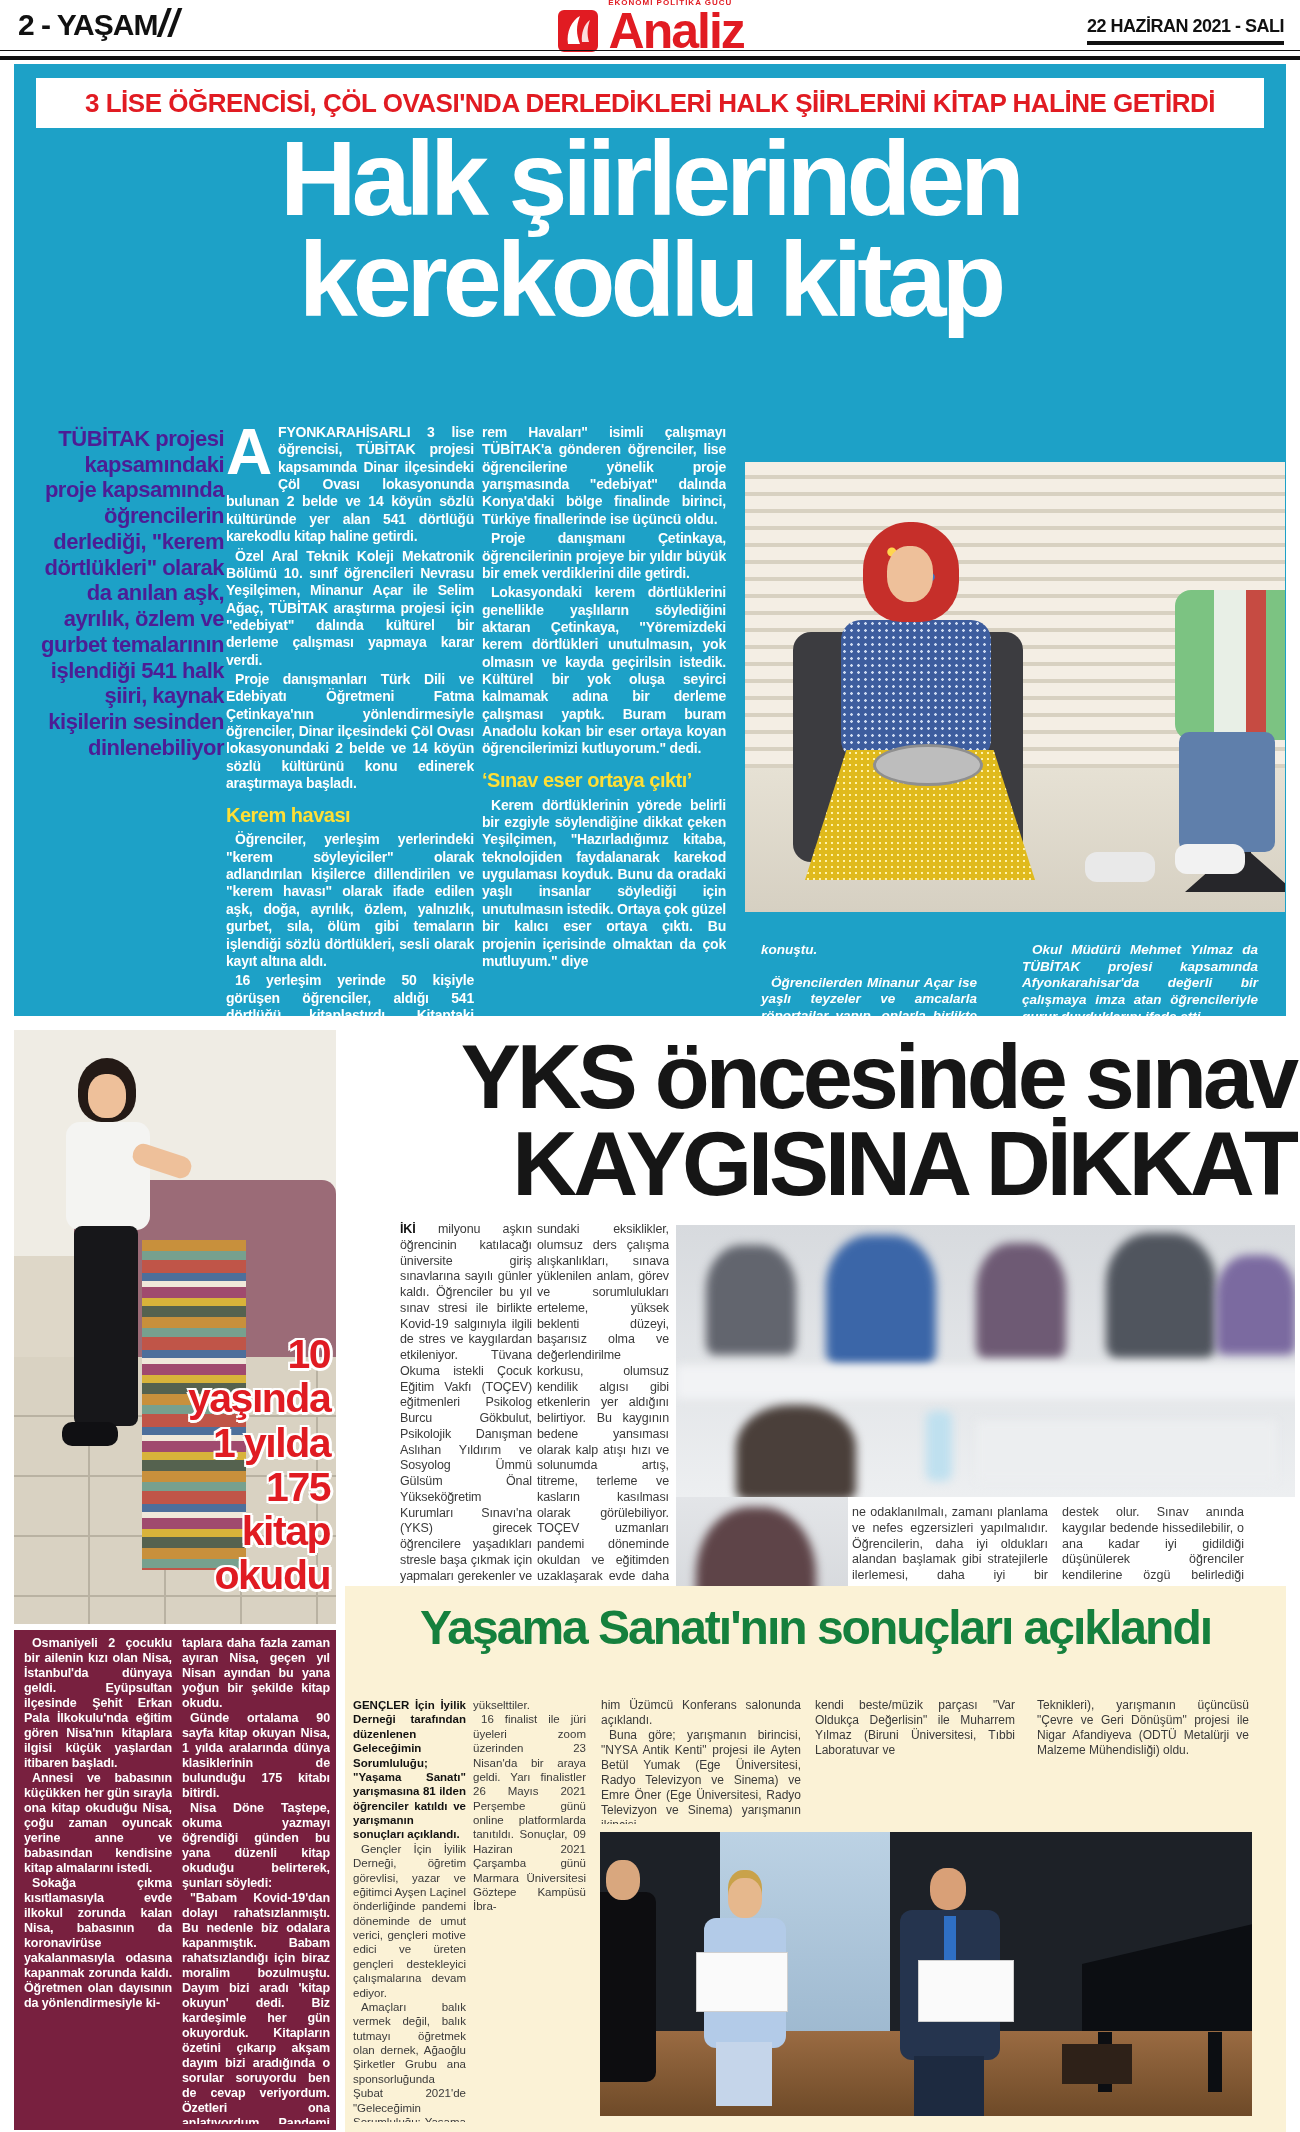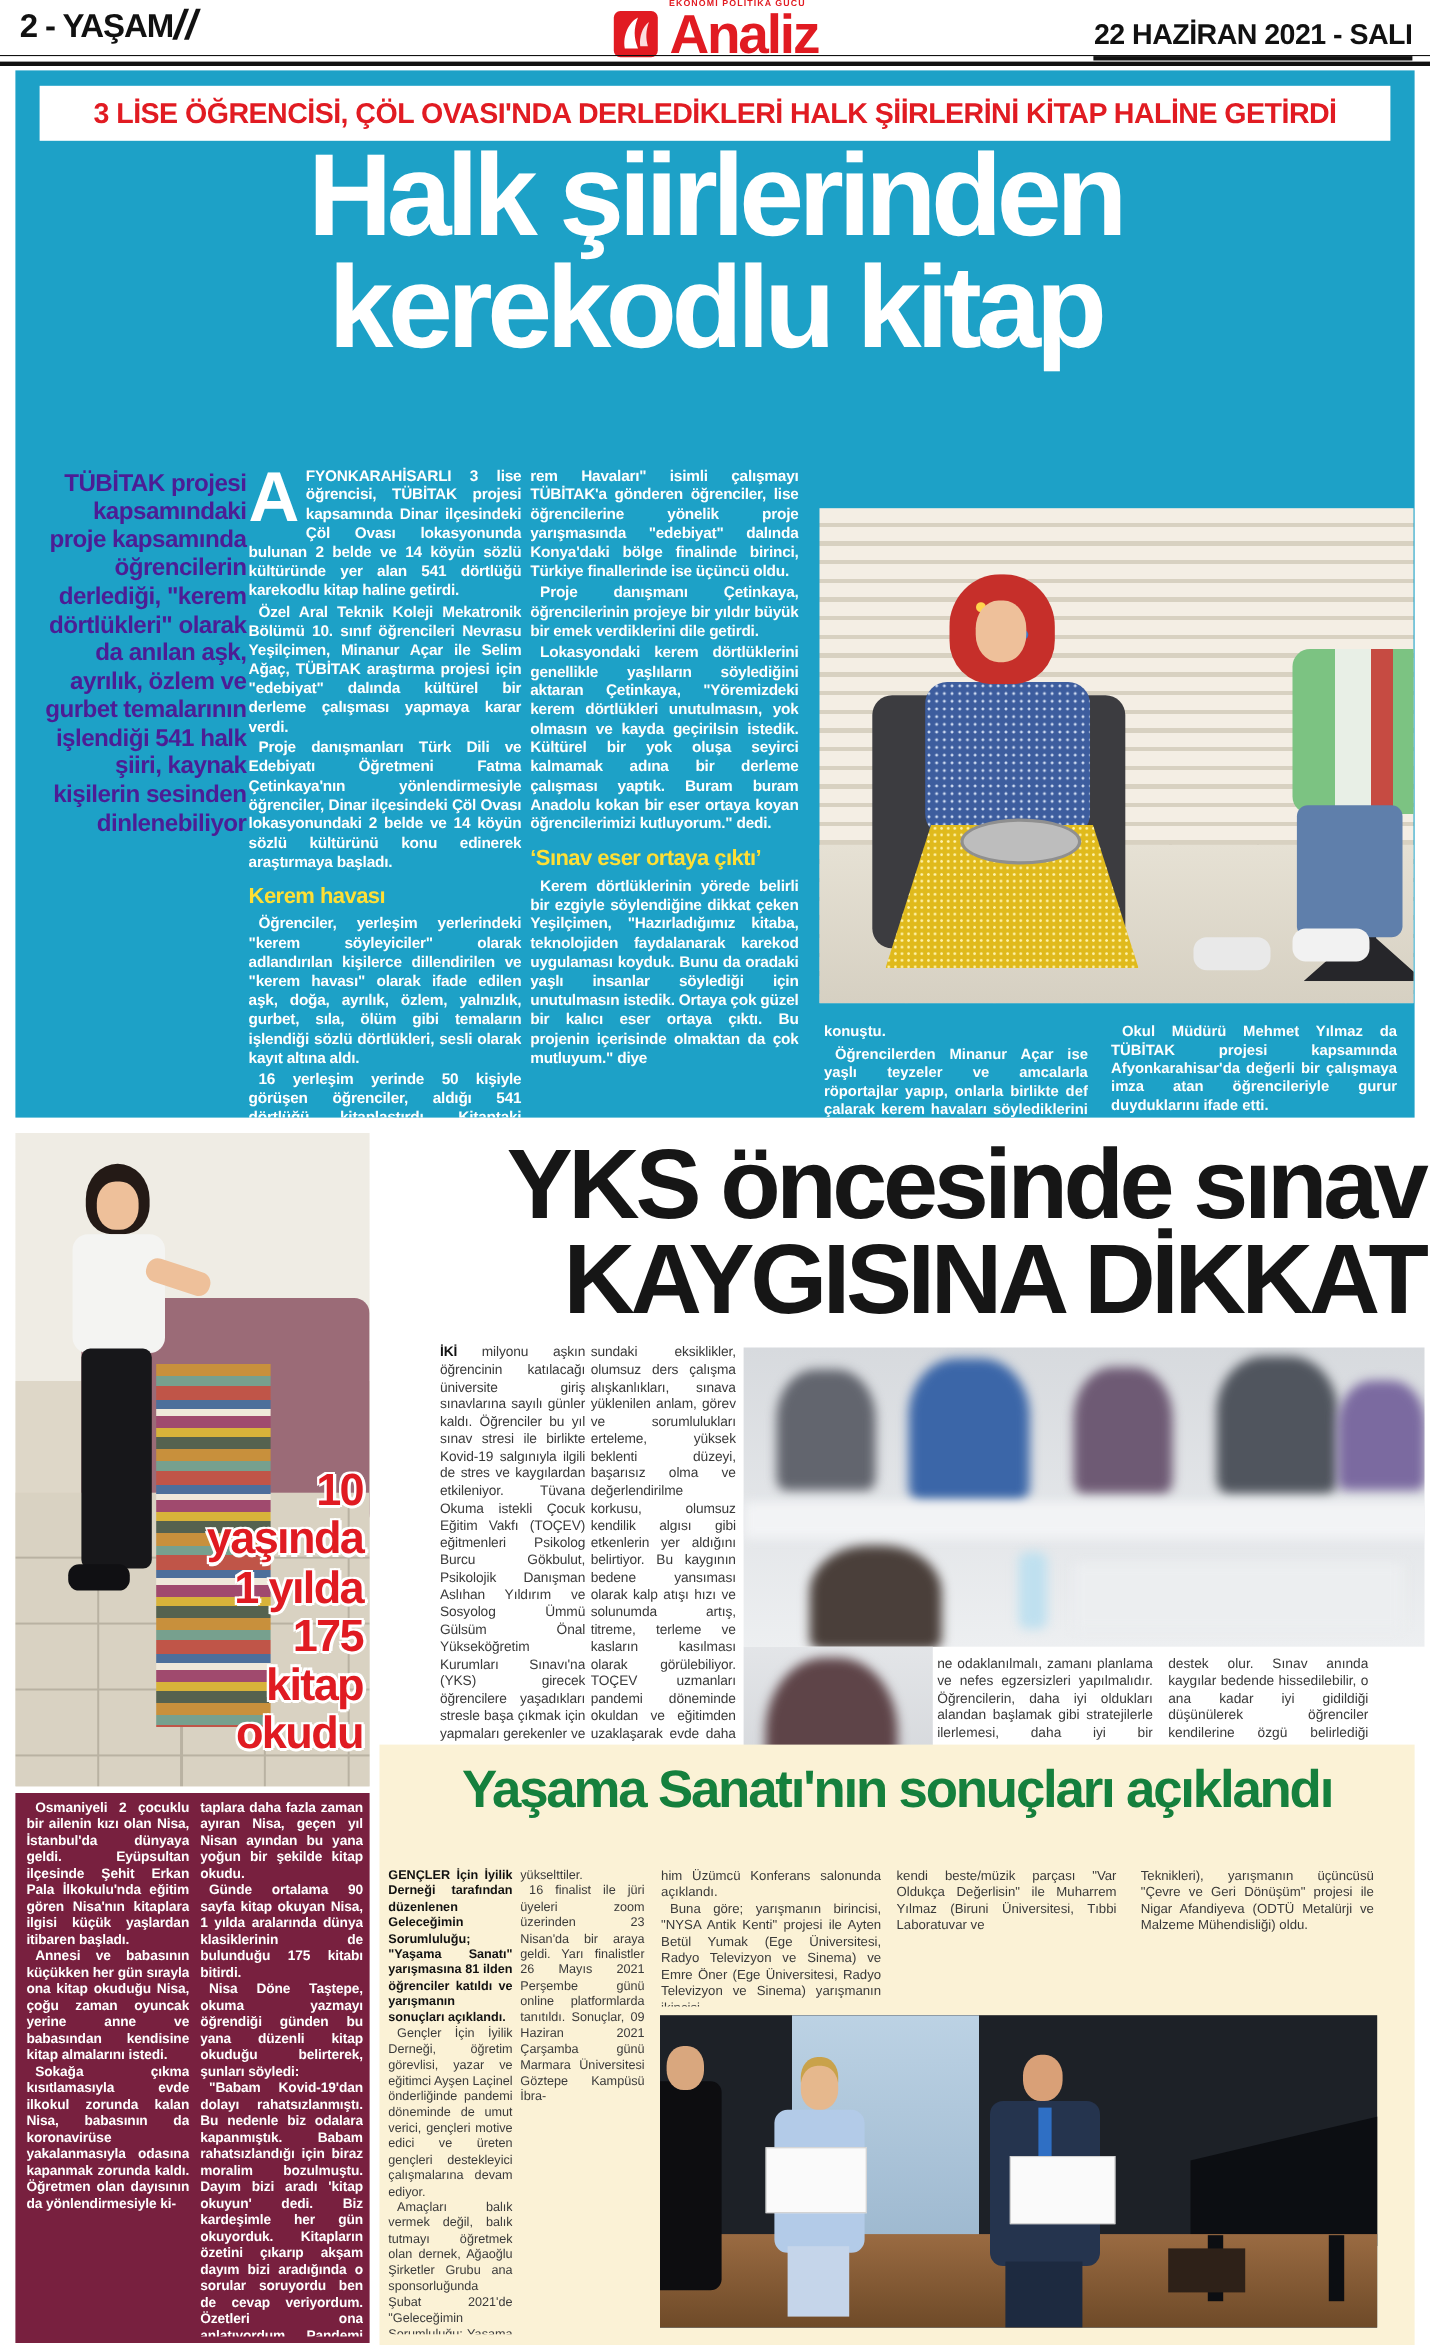--- a/index.html
+++ b/index.html
@@ -11,40 +11,40 @@
   .header{position:absolute;left:0;top:0;width:1300px;height:60px;background:#fff;
           border-bottom:4px solid #111;}
   .header:after{content:"";position:absolute;left:0;bottom:5px;width:100%;height:1px;background:#111;}
   .section-label{position:absolute;left:18px;top:8px;font-size:30px;font-weight:800;color:#111;letter-spacing:-1px;}
   .section-slashes{position:absolute;left:158px;top:2px;font-size:38px;font-weight:800;font-style:italic;color:#111;}
   .masthead{position:absolute;left:0;top:2px;width:1300px;text-align:center;}
   .masthead-inner{display:inline-block;position:relative;}
   .logo-icon{display:inline-block;vertical-align:middle;width:44px;height:46px;margin-right:4px;}
   .masthead-word{display:inline-block;vertical-align:middle;font-size:50px;font-weight:800;color:#e11b22;letter-spacing:-2px;}
   .masthead-tagline{position:absolute;left:52px;top:-4px;font-size:8px;font-weight:700;color:#e11b22;letter-spacing:1px;white-space:nowrap;}
-  .dateline{position:absolute;right:16px;top:16px;font-size:26px;font-weight:800;color:#111;
+  .dateline{position:absolute;right:16px;top:16px;font-size:18px;font-weight:800;color:#111;
             border-bottom:4px solid #111;padding-bottom:4px;letter-spacing:-0.5px;}
 
   
   .story1{position:absolute;left:14px;top:64px;width:1272px;height:952px;background:#1da1c7;}
   .kicker{position:absolute;left:22px;top:14px;width:1228px;height:50px;background:#fff;
           display:flex;align-items:center;justify-content:center;}
   .kicker span{color:#e11b22;font-size:26px;font-weight:800;letter-spacing:-0.5px;white-space:nowrap;}
   .s1-headline{position:absolute;left:0;top:64px;width:1272px;text-align:center;color:#fff;
                font-size:106px;font-weight:800;line-height:0.95;letter-spacing:-5px;}
   .s1-intro{position:absolute;left:26px;top:362px;width:184px;color:#4c1d95;font-size:22px;font-weight:800;
             line-height:1.17;text-align:right;letter-spacing:-0.5px;white-space:pre-line;}
   .s1col{position:absolute;top:360px;color:#fff;font-size:14px;line-height:1.24;font-weight:600;
          text-align:justify;letter-spacing:-0.2px;overflow:hidden;height:592px;}
   .s1col p{margin:0 0 2px 0;text-indent:9px;}
   .s1col p.noindent{text-indent:0;}
   .s1col .dropcap{float:left;font-size:64px;line-height:0.82;font-weight:800;margin:2px 6px 0 0;text-indent:0;}
   .subhead{color:#ffdf35;font-size:20px;font-weight:800;margin:10px 0 4px 0 !important;text-indent:0 !important;letter-spacing:-0.5px;}
   .s1-caption{position:absolute;top:862px;color:#fff;font-size:13.5px;font-weight:700;line-height:1.24;text-align:justify;}
-  .s1-caption p{margin:4px;text-indent:10px;}
+  .s1-caption p{margin:16px;text-indent:10px;font-style:italic;}
   .s1-caption p.noindent{text-indent:0;}
 
   
   .photo1{position:absolute;left:731px;top:398px;width:540px;height:450px;overflow:hidden;
           background:repeating-linear-gradient(180deg,#f4eee4 0 13px,#d8d1c1 13px 17px);}
   .photo1 .floor{position:absolute;left:0;bottom:0;width:100%;height:32%;
       background:linear-gradient(#e6e1d4,#d6d0c2),
       repeating-linear-gradient(90deg,transparent 0 78px,#bdb7a8 78px 80px);}
   .p1-chair{position:absolute;left:48px;top:170px;width:230px;height:230px;background:#3c3c40;border-radius:18px;}
   .p1-scarf{position:absolute;left:118px;top:60px;width:96px;height:100px;background:

